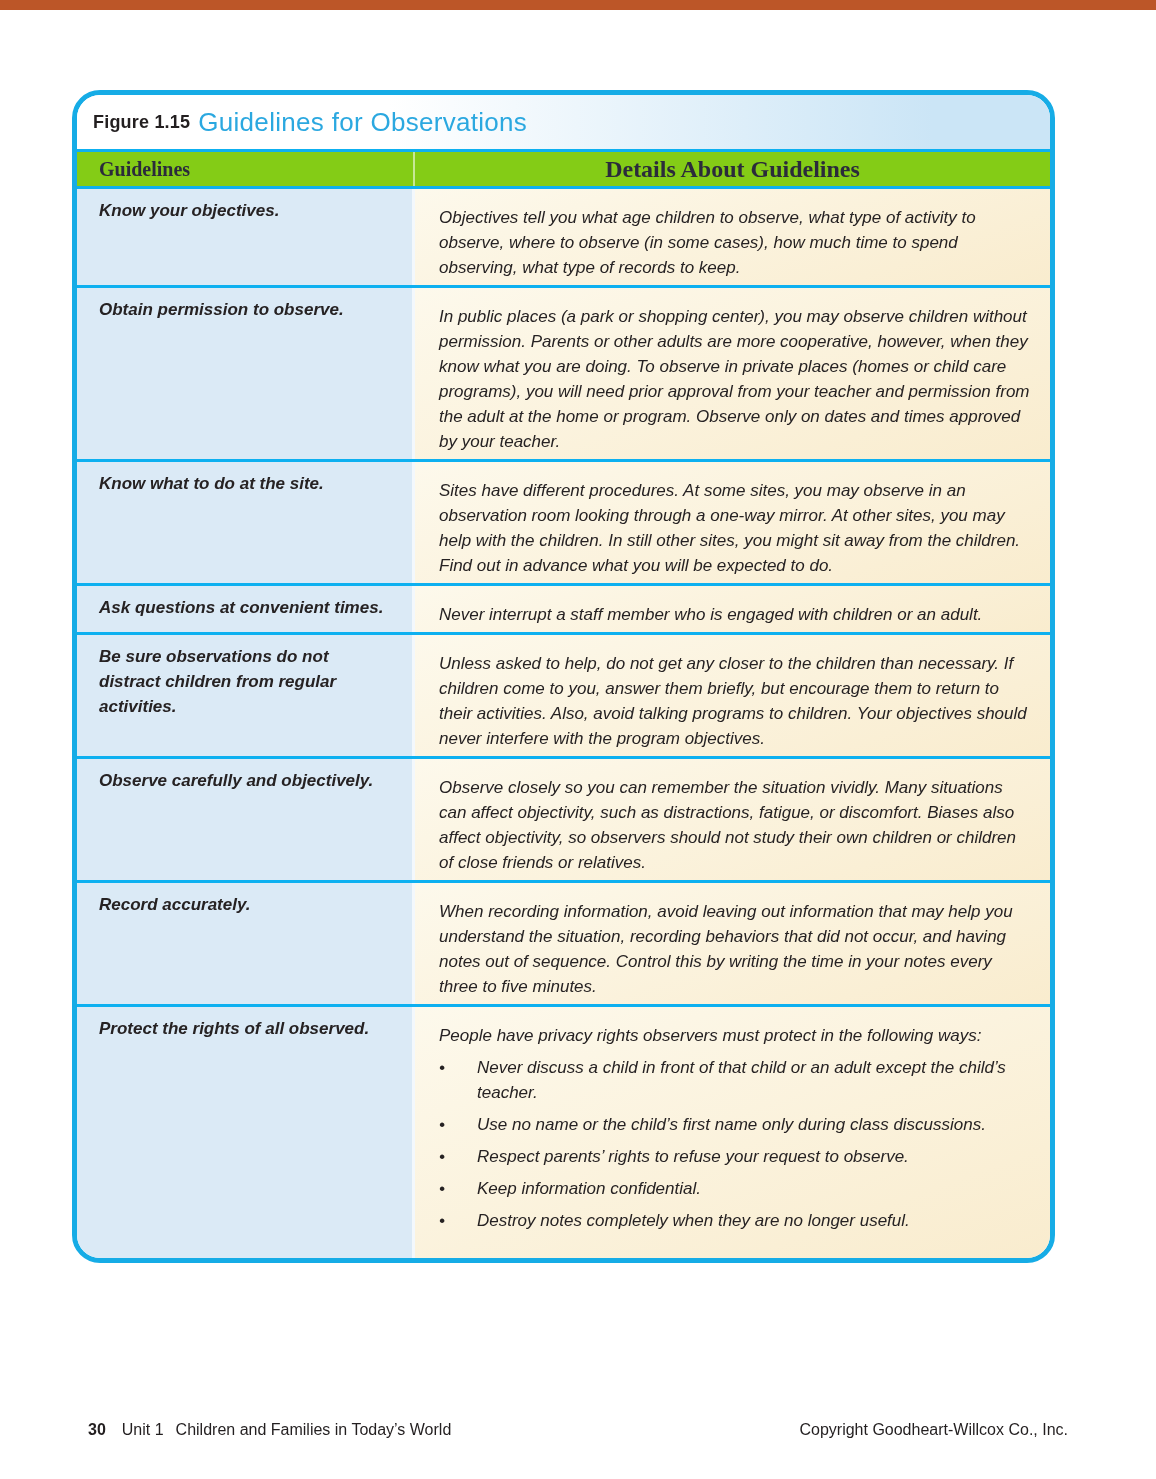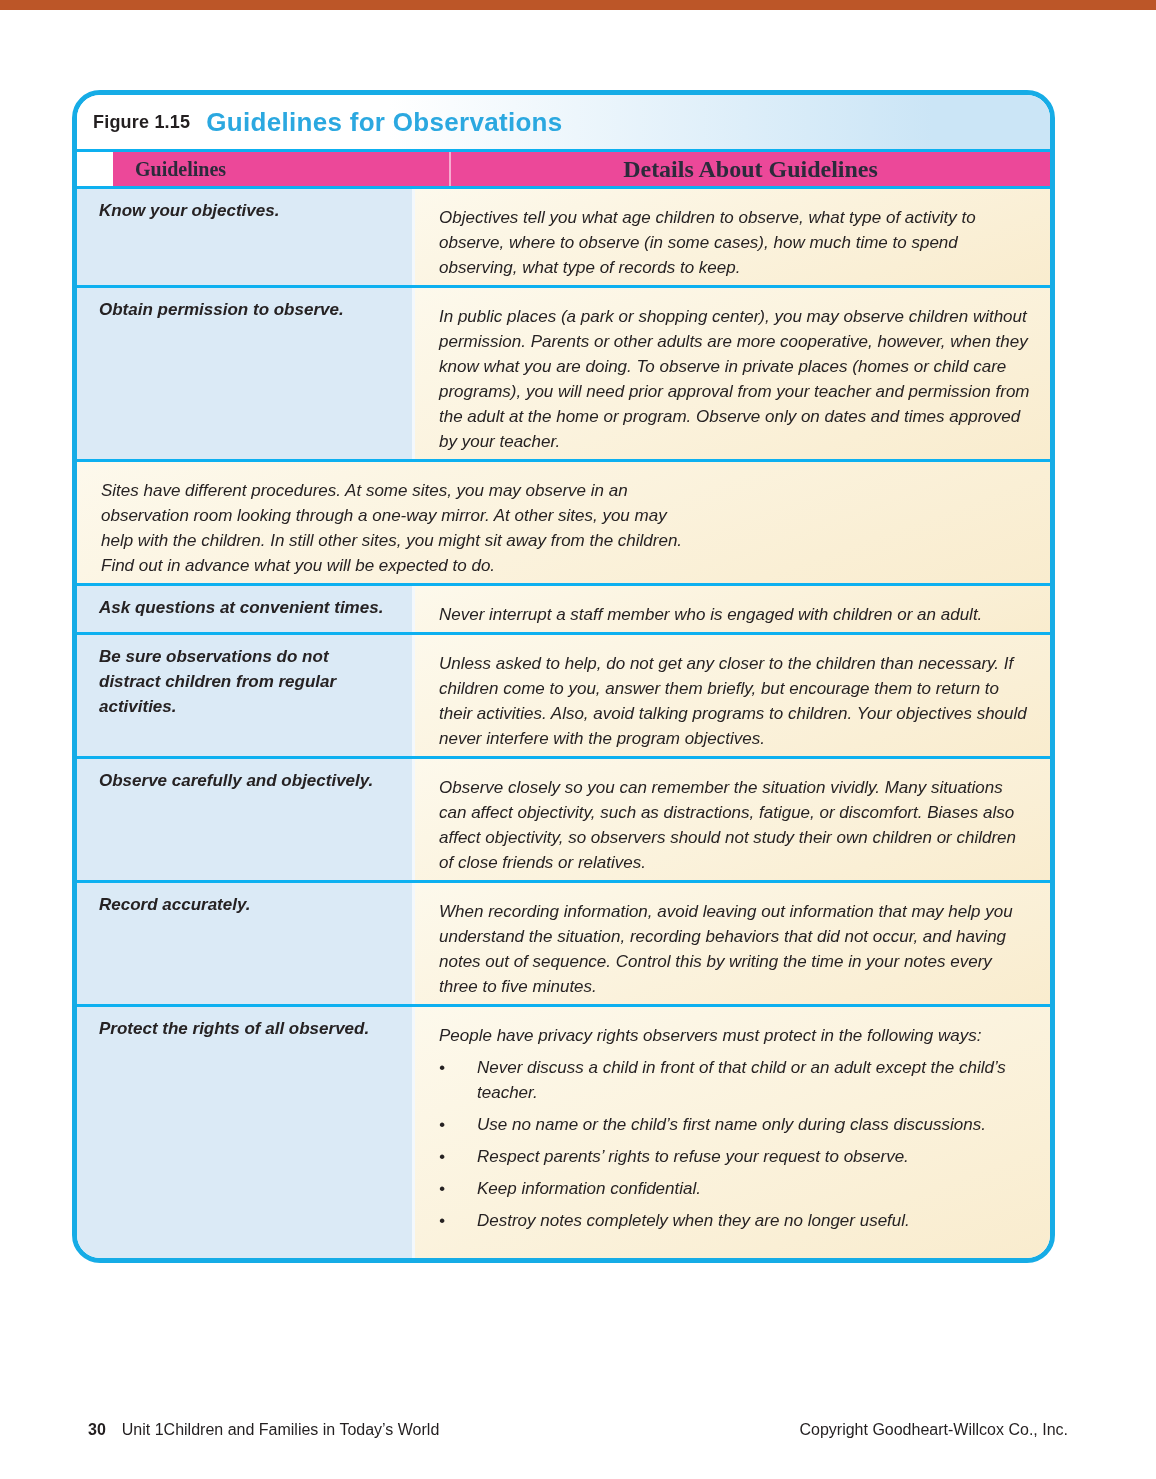--- a/index.html
+++ b/index.html
@@ -9,29 +9,29 @@
     font-family:"Liberation Sans", sans-serif; color:#231f20; overflow:hidden;
   }
   .topbar { position:absolute; top:0; left:0; width:100%; height:10px; background:#bc5628; }
 
   .figure-box {
     position:absolute; left:72px; top:90px; width:983px; height:1173px;
     border:5px solid #16ace6; border-radius:28px; background:#ffffff;
     overflow:hidden; display:flex; flex-direction:column;
   }
   .title-band {
-    flex:0 0 54px; display:flex; align-items:center; gap:16px; padding-left:16px;
+    flex:0 0 54px; display:flex; align-items:center; gap:8px; padding-left:16px;
     background:linear-gradient(to right, #ffffff 0%, #ffffff 32%, #cbe5f6 88%);
   }
   .fig-label { font-size:18px; font-weight:bold; color:#231f20; letter-spacing:.2px; }
-  .fig-title { font-size:26px; font-weight:bold; color:#2ba8e0; letter-spacing:.3px; }
+  .fig-title { font-size:26px; font-weight:normal; color:#2ba8e0; letter-spacing:.3px; }
 
   .divider { flex:0 0 3px; height:3px; background:#0db0f0; }
 
-  .header-row { flex:0 0 34px; display:flex; background:#ec4899; font-family:"Liberation Serif", serif;margin-left:36px; }
+  .header-row { flex:0 0 34px; display:flex; background:#84cc16; font-family:"Liberation Serif", serif; }
   .header-left {
     width:338px; display:flex; align-items:center; padding-left:22px;
     font-weight:bold; font-size:20px; color:#2b2b3b; border-right:2px solid rgba(255,255,255,.55);
   }
   .header-right {
     flex:1; display:flex; align-items:center; justify-content:center;
     font-weight:bold; font-size:24px; color:#2b2b3b;
   }
 
   .table-body { flex:1 1 auto; display:flex; flex-direction:column;font-style:italic; }
@@ -50,21 +50,21 @@
   .bullet { display:flex; margin-top:7px; max-width:596px; }
   .bullet .dot { flex:0 0 auto; width:18px; }
   .bullet .btext { flex:1;margin-left:20px; }
 
   .footer {
     position:absolute; left:88px; right:88px; top:1420px; height:20px;
     display:flex; justify-content:space-between; align-items:center; font-size:16px; color:#231f20;
   }
   .footer-left { display:flex; align-items:baseline; }
   .page-num { font-weight:bold; margin-right:16px; }
-  .unit { margin-right:0;text-align:right; }
+  .unit { margin-right:12px;text-align:right; }
 </style>
 </head>
 <body>
 
 <div class="page">
   <div class="topbar"></div>
 
   <div class="figure-box">
     <div class="title-band">
       <span class="fig-label">Figure 1.15</span>
@@ -91,20 +91,21 @@
 
   <div class="t-row">
     <div class="cell-left">Obtain permission to observe.</div>
     <div class="cell-right">
             <div class="para">In public places (a park or shopping center), you may observe children without permission. Parents or other adults are more cooperative, however, when they know what you are doing. To observe in private places (homes or child care programs), you will need prior approval from your teacher and permission from the adult at the home or program. Observe only on dates and times approved by your teacher.</div>
           </div>
   </div>
   <div class="divider"></div>
 
   <div class="t-row">
+    <div class="cell-left">Know what to do at the site.</div>
     <div class="cell-right">
             <div class="para">Sites have different procedures. At some sites, you may observe in an observation room looking through a one-way mirror. At other sites, you may help with the children. In still other sites, you might sit away from the children. Find out in advance what you will be expected to do.</div>
           </div>
   </div>
   <div class="divider"></div>
 
   <div class="t-row">
     <div class="cell-left">Ask questions at convenient times.</div>
     <div class="cell-right">
             <div class="para">Never interrupt a staff member who is engaged with children or an adult.</div>

